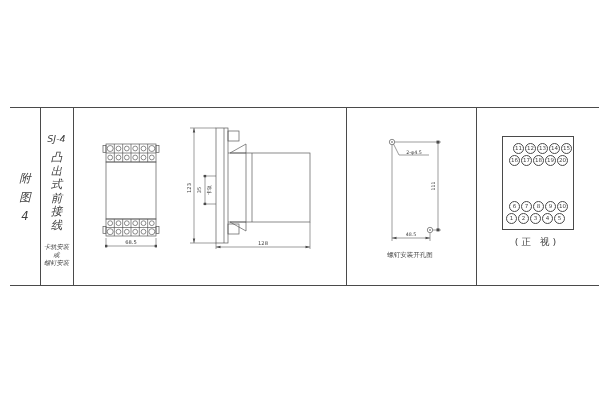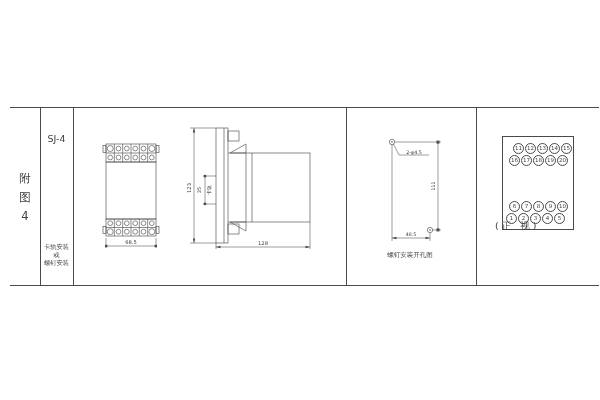--- a/index.html
+++ b/index.html
@@ -2,36 +2,36 @@
 <html><head>
 <meta charset="utf-8">
 <style>
   html,body{margin:0;padding:0;background:#ffffff;}
   .sheet{
     position:relative;width:600px;height:400px;background:#ffffff;
     font-family:"DejaVu Sans", sans-serif;color:#3f3f3f;overflow:hidden;
   }
   .hline{position:absolute;height:0;border-top:1px solid #4a4a4a;}
   .vline{position:absolute;width:0;border-left:1px solid #4a4a4a;}
-  .abs{position:absolute;}
+  .abs{position:absolute;font-style:italic;}
   
   .index-char{font-size:11.5px;line-height:12px;text-align:center;margin-bottom:7px;}
   
   .model-label{font-size:9.5px;text-align:center;}
   .vtext{width:14px;word-break:break-all;line-height:13.5px;font-size:11.5px;text-align:center;}
   .note-line{font-size:6.3px;line-height:8px;text-align:center;}
   
   .term-rect{position:absolute;left:502px;top:136px;width:70px;height:92px;border:1px solid #4a4a4a;background:#fff;}
   .trow{position:absolute;display:flex;}
   .tcirc{
     width:11px;height:11px;border:0.8px solid #4a4a4a;border-radius:50%;
     display:inline-flex;align-items:center;justify-content:center;
     font-size:5.5px;line-height:1;margin-right:1px;box-sizing:border-box;color:#3f3f3f;
   }
-  .term-caption{position:absolute;left:495px;top:220px;width:84px;text-align:left;font-size:9.5px;letter-spacing:3px;}
+  .term-caption{position:absolute;left:495px;top:236px;width:84px;text-align:center;font-size:9.5px;letter-spacing:3px;}
   .drill-caption{position:absolute;left:358px;top:251px;width:104px;text-align:center;font-size:6.5px;}
   svg{position:absolute;overflow:visible;}
   svg text{font-family:"DejaVu Sans",sans-serif;fill:#3f3f3f;}
 </style>
 </head>
 <body>
 
 <div class="sheet">
 
   <div class="hline" style="left:10px;top:107px;width:589px;"></div>
@@ -41,20 +41,21 @@
   <div class="vline" style="left:346px;top:107px;height:178px;"></div>
   <div class="vline" style="left:476px;top:107px;height:178px;"></div>
 
   <div class="abs" style="left:10px;top:172px;width:30px;">
     <div class="index-char">附</div>
     <div class="index-char">图</div>
     <div class="index-char">4</div>
   </div>
 
   <div class="abs model-label" style="left:40px;top:133px;width:33px;">SJ-4</div>
+  <div class="abs vtext" style="left:49.5px;top:151px;">凸出式前接线</div>
   <div class="abs" style="left:40px;top:243px;width:33px;">
     <div class="note-line">卡轨安装</div>
     <div class="note-line">或</div>
     <div class="note-line">螺钉安装</div>
   </div>
 
   <svg style="left:98px;top:132px;" width="72" height="122" viewBox="0 0 72 122">
     <g stroke="#5a5a5a" stroke-width="0.7" fill="none">
 
       <rect x="5" y="13.5" width="3" height="7"></rect>

